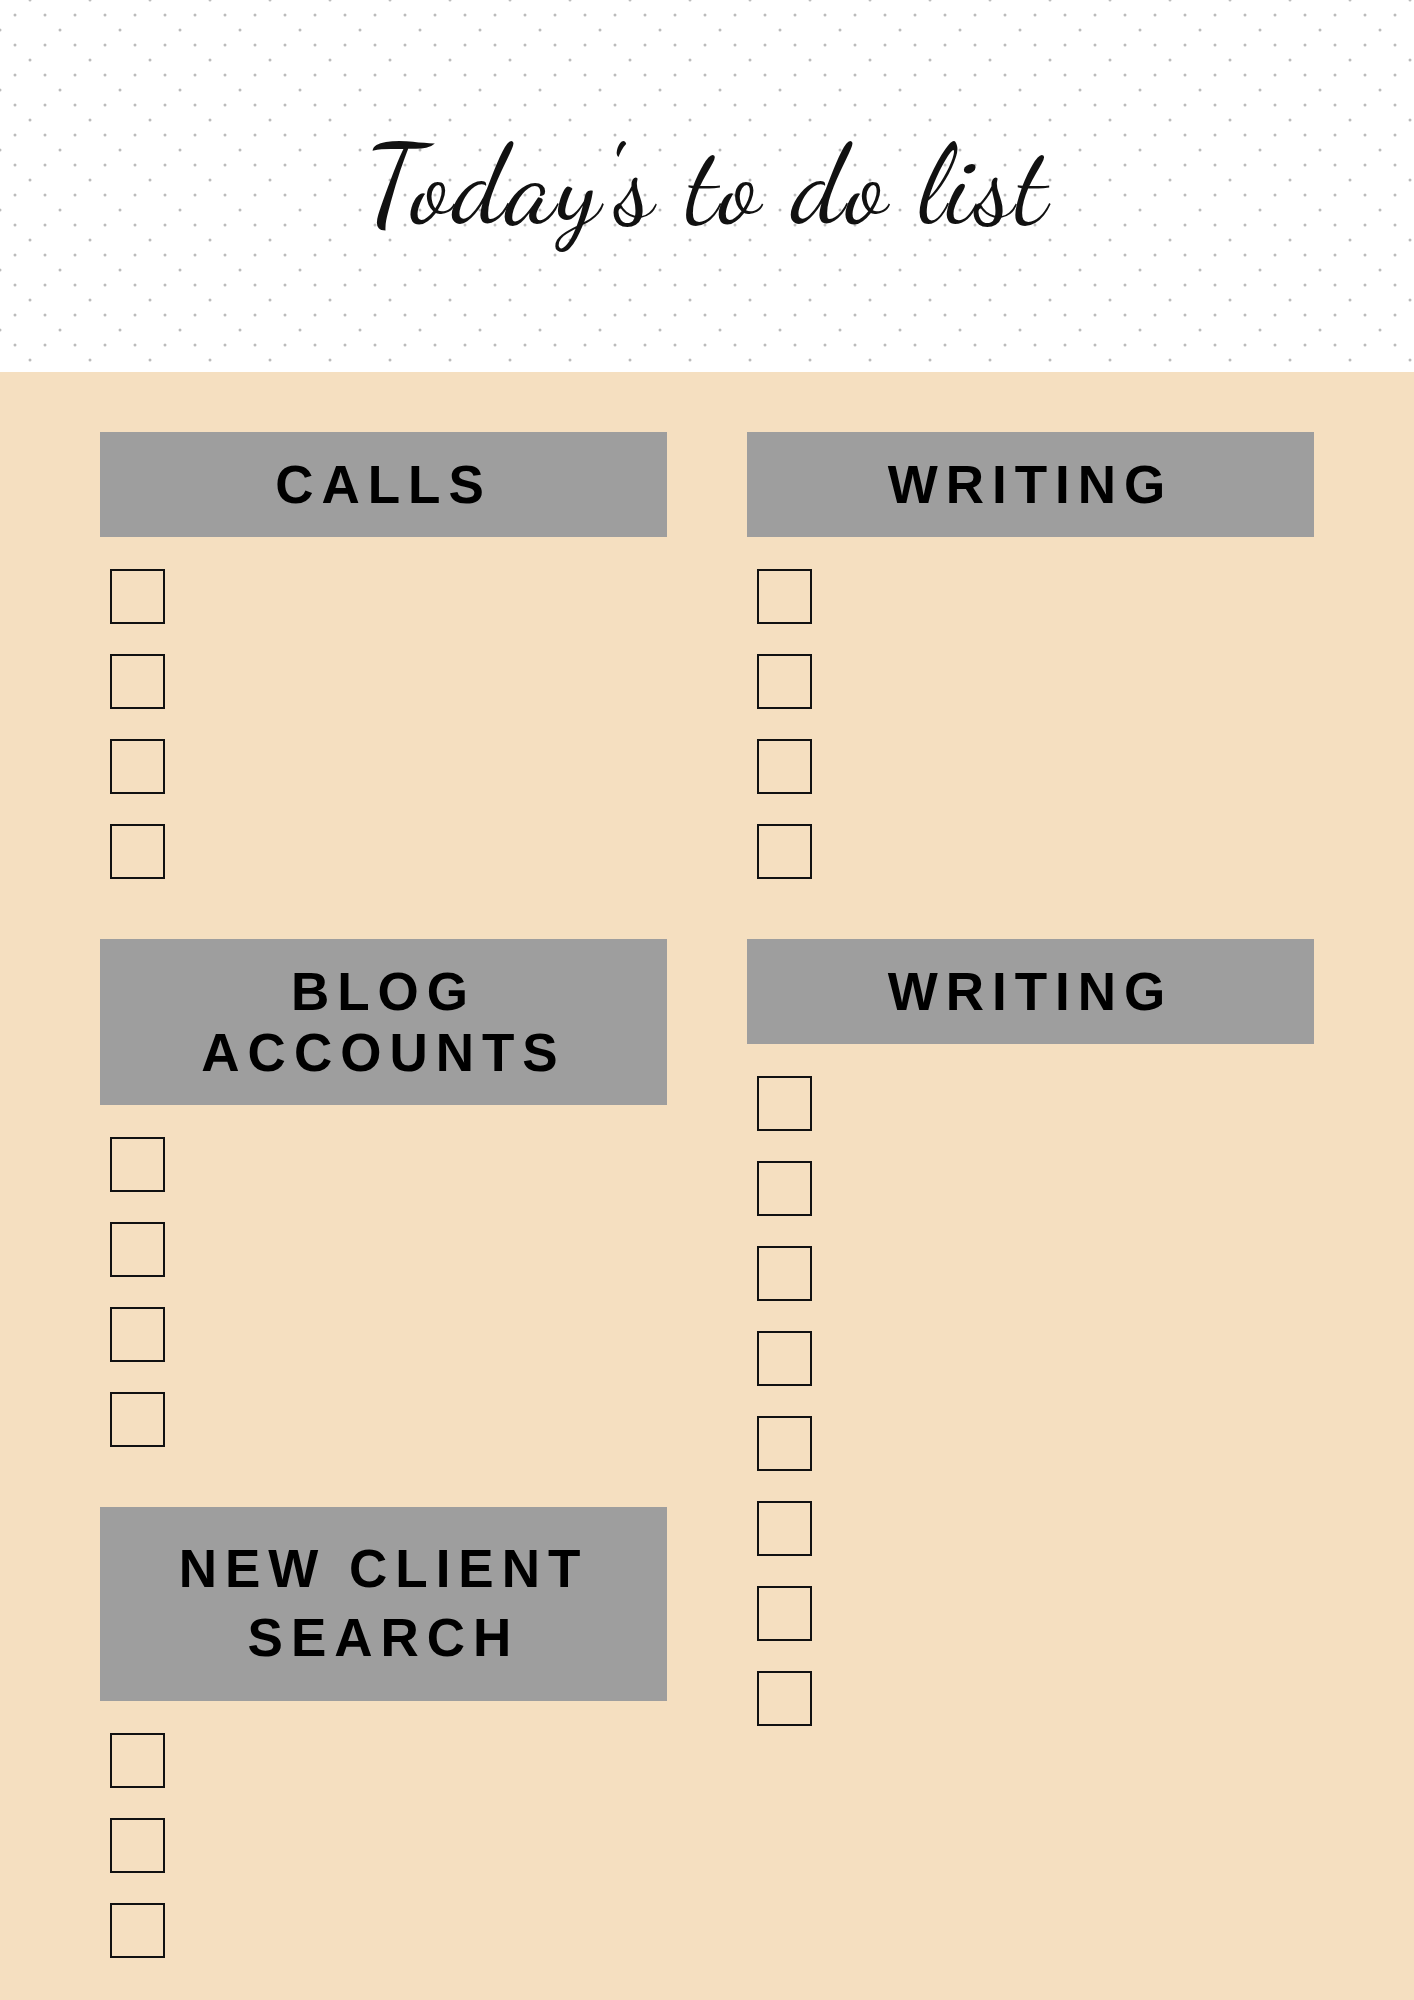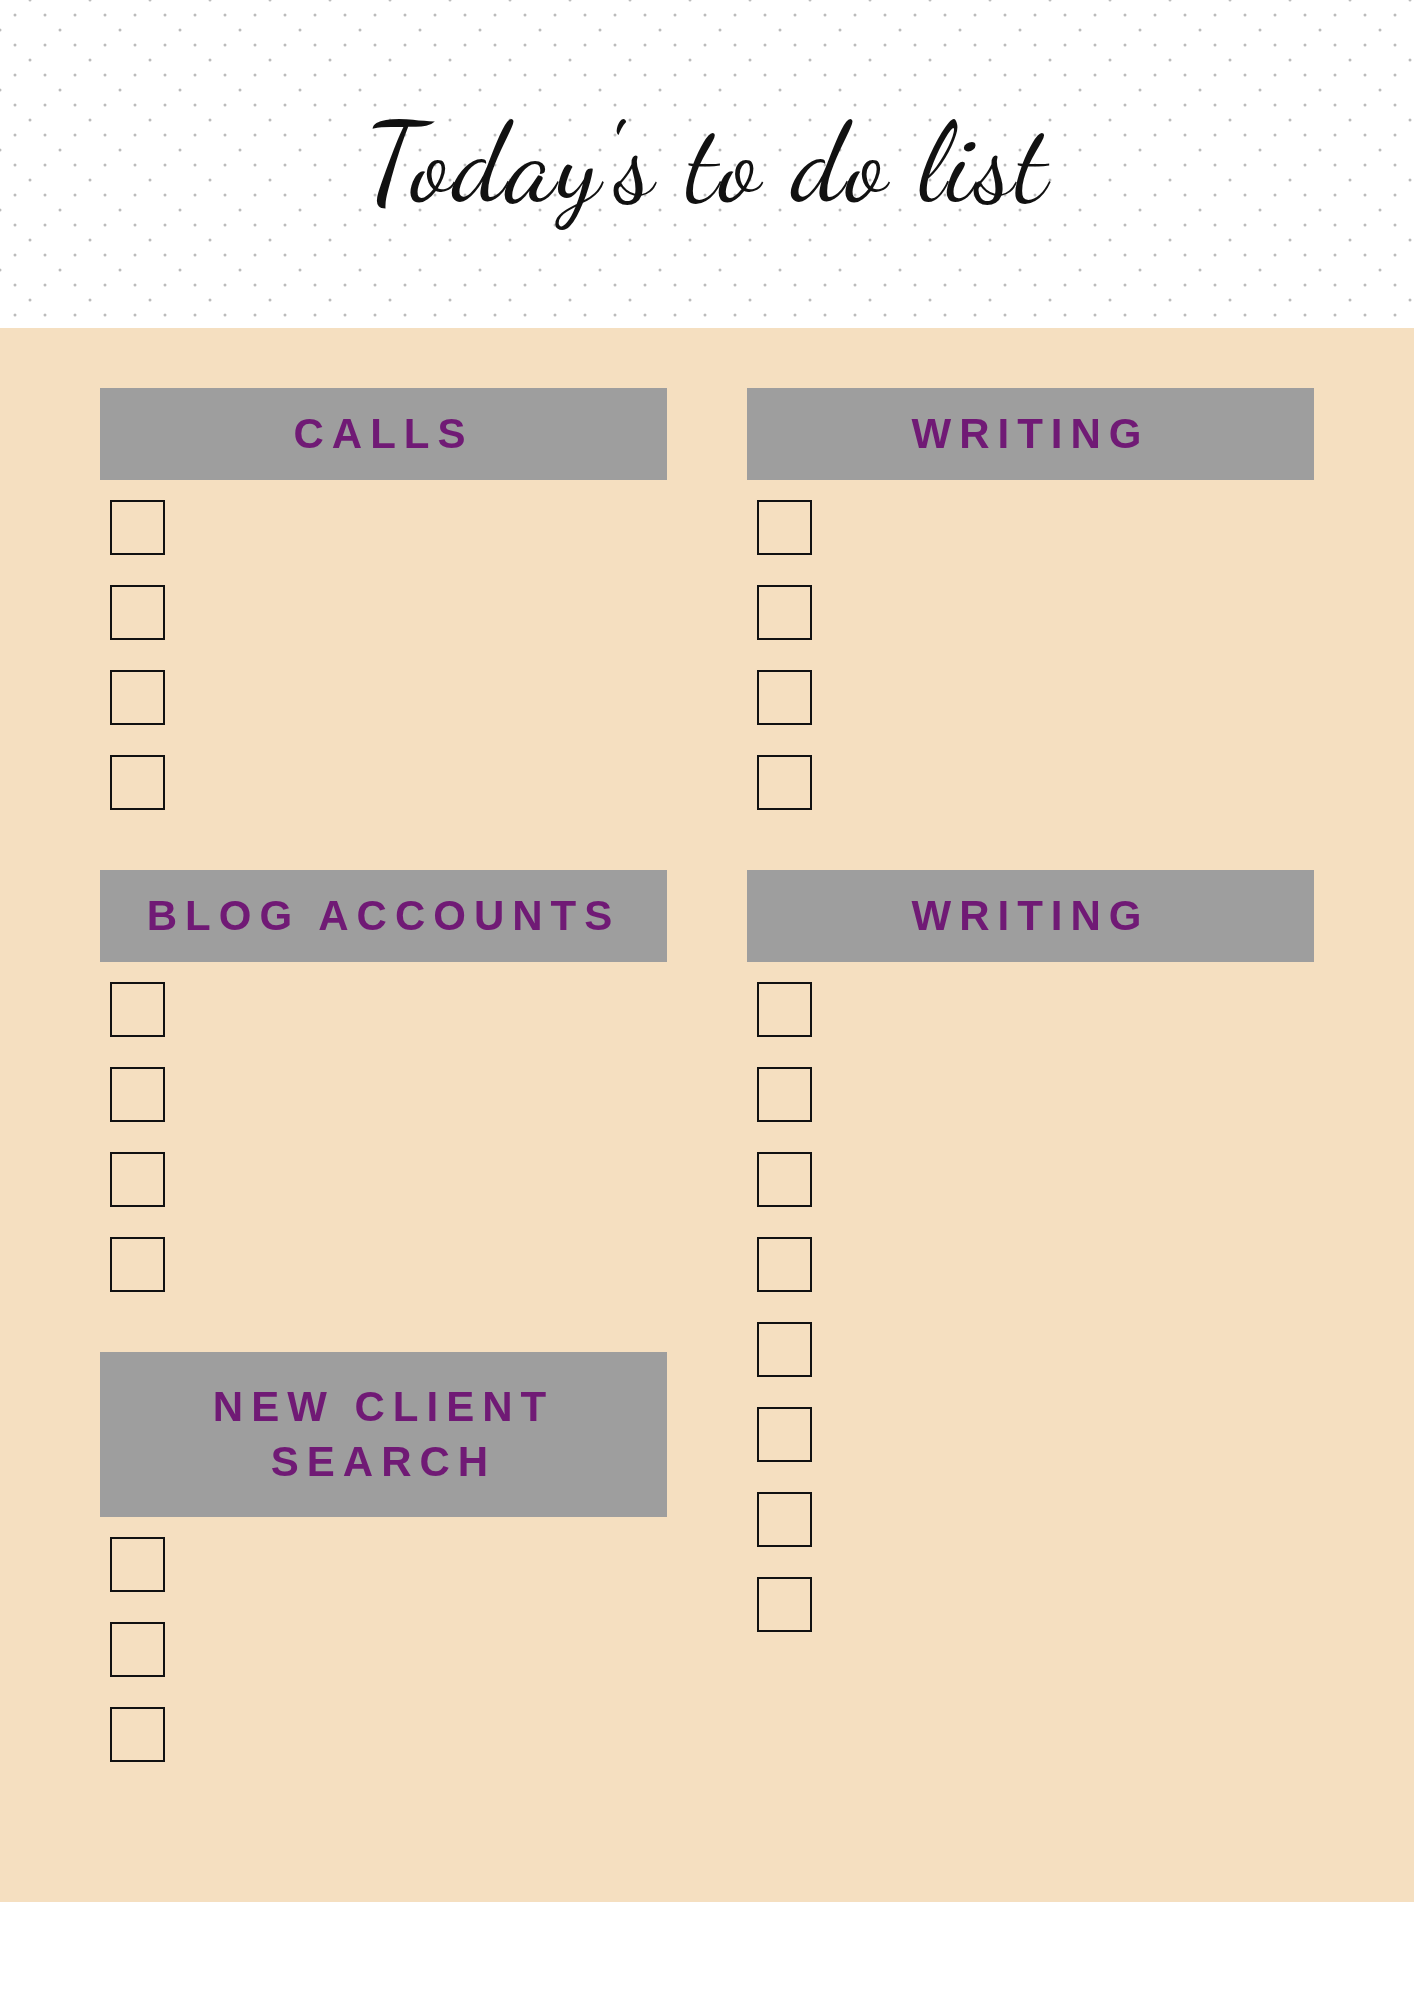--- a/index.html
+++ b/index.html
@@ -11,21 +11,21 @@
     body {
       width: 1414px;
       min-height: 2000px;
       font-family: 'Georgia', serif;
       background: #fff;
       overflow-x: hidden;
     }
 
     .header-section {
       width: 100%;
-      height: 328px;
+      height: 372px;
       background: #ffffff;
       position: relative;
       display: flex;
       align-items: center;
       justify-content: center;
       overflow: hidden;
     }
 
     .title-text {
       font-family: 'Brush Script MT', 'Dancing Script', cursive;
@@ -46,28 +46,28 @@
       gap: 0 80px;
     }
 
     .column {
       display: flex;
       flex-direction: column;
     }
 
     .section-header {
       background: #9e9e9e;
-      color: #701a75;
+      color: #000000;
       font-family: 'Arial', sans-serif;
-      font-size: 42px;
+      font-size: 53px;
       font-weight: 700;
       letter-spacing: 8px;
       text-align: center;
       padding: 22px 30px;
-      margin-bottom: 20px;
+      margin-bottom: 32px;
       width: 100%;
     }
 
     .section-header.two-line {
       padding: 28px 30px;
       line-height: 1.3;
     }
 
     .checkboxes {
       display: flex;

